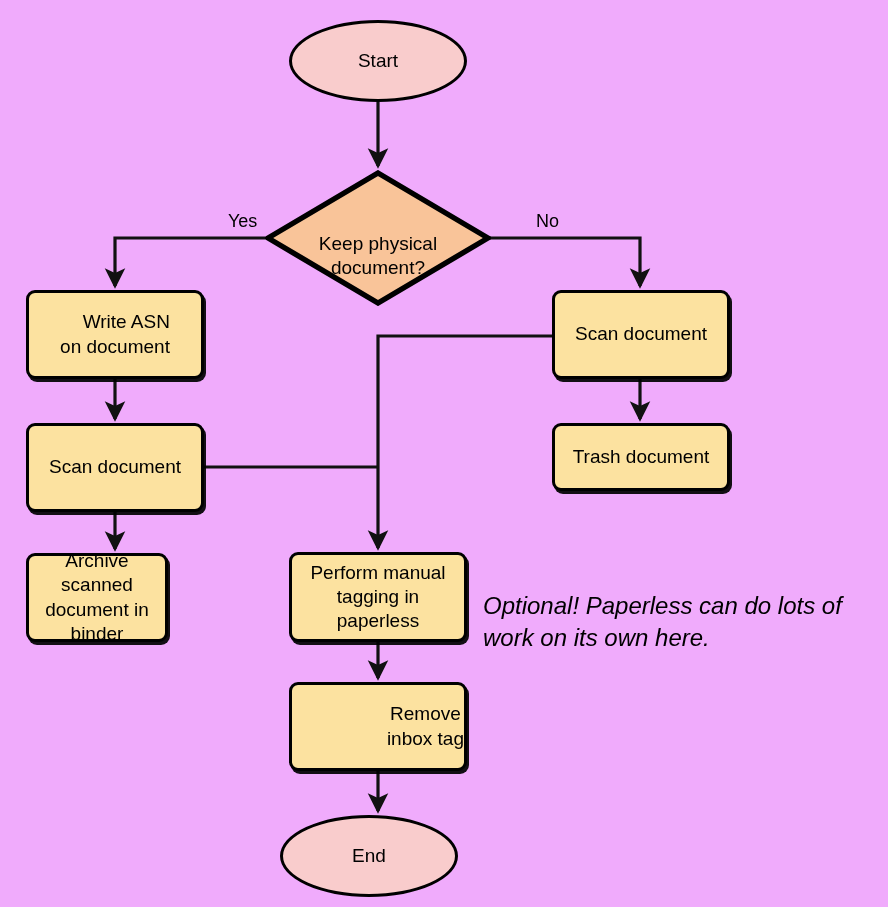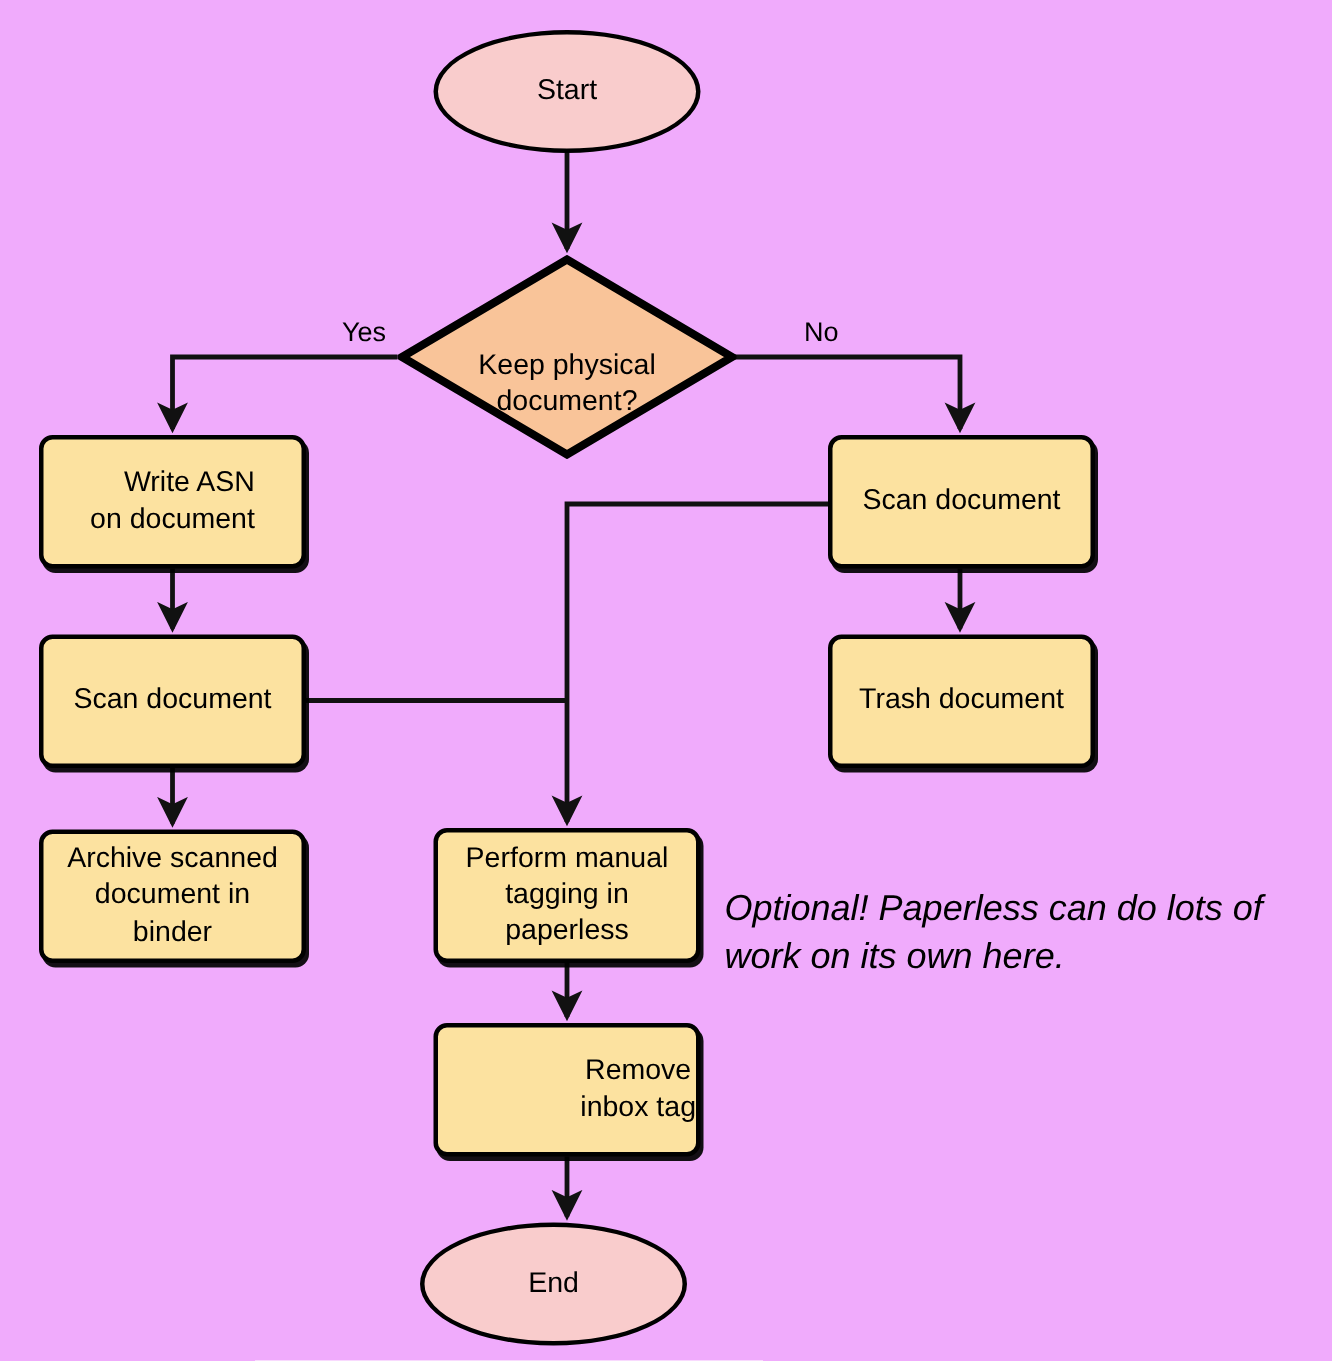--- a/index.html
+++ b/index.html
@@ -138,31 +138,31 @@
 
   <div class="node process" style="left:26px; top:290px; width:178px; height:89px;text-align:right;">
     <span>Write ASN
 on document</span>
   </div>
 
   <div class="node process" style="left:26px; top:423px; width:178px; height:89px;">
     <span>Scan document</span>
   </div>
 
-  <div class="node process" style="left:26px; top:553px; width:178px; height:89px;">
+  <div class="node process" style="left:26px; top:553px; width:142px; height:89px;">
     <span>Archive scanned
 document in
 binder</span>
   </div>
 
   <div class="node process" style="left:552px; top:290px; width:178px; height:89px;">
     <span>Scan document</span>
   </div>
 
-  <div class="node process" style="left:552px; top:423px; width:178px; height:89px;">
+  <div class="node process" style="left:552px; top:423px; width:178px; height:68px;">
     <span>Trash document</span>
   </div>
 
   <div class="node process" style="left:289px; top:552px; width:178px; height:90px;">
     <span>Perform manual
 tagging in
 paperless</span>
   </div>
 
   <div class="note" style="left:483px; top:590px;">Optional! Paperless can do lots of work on its own here.</div>

